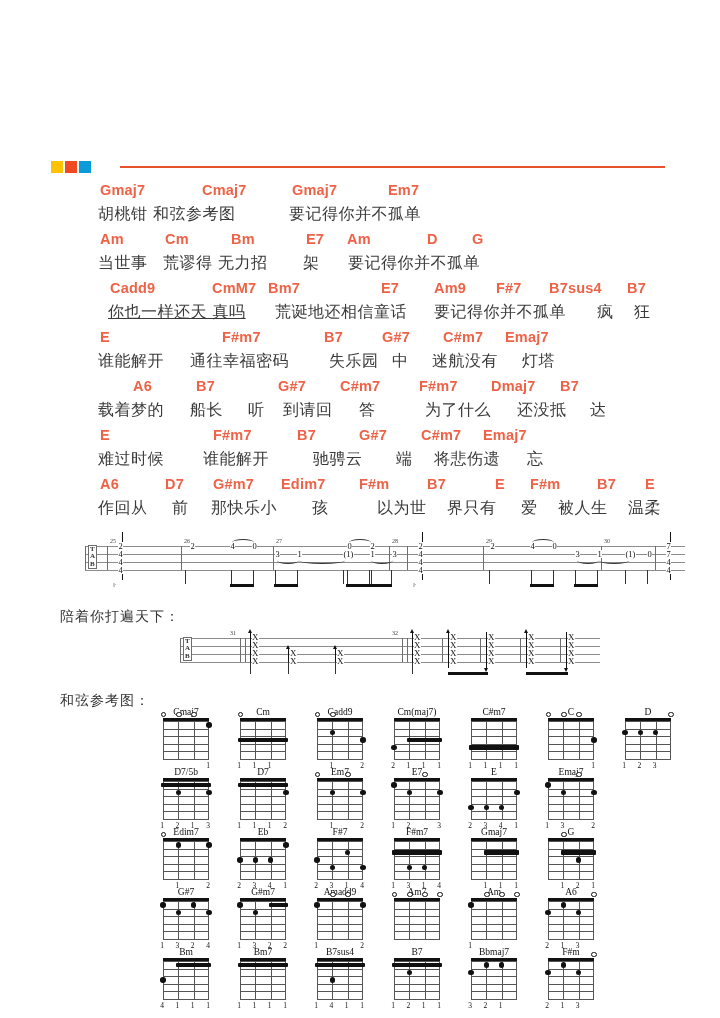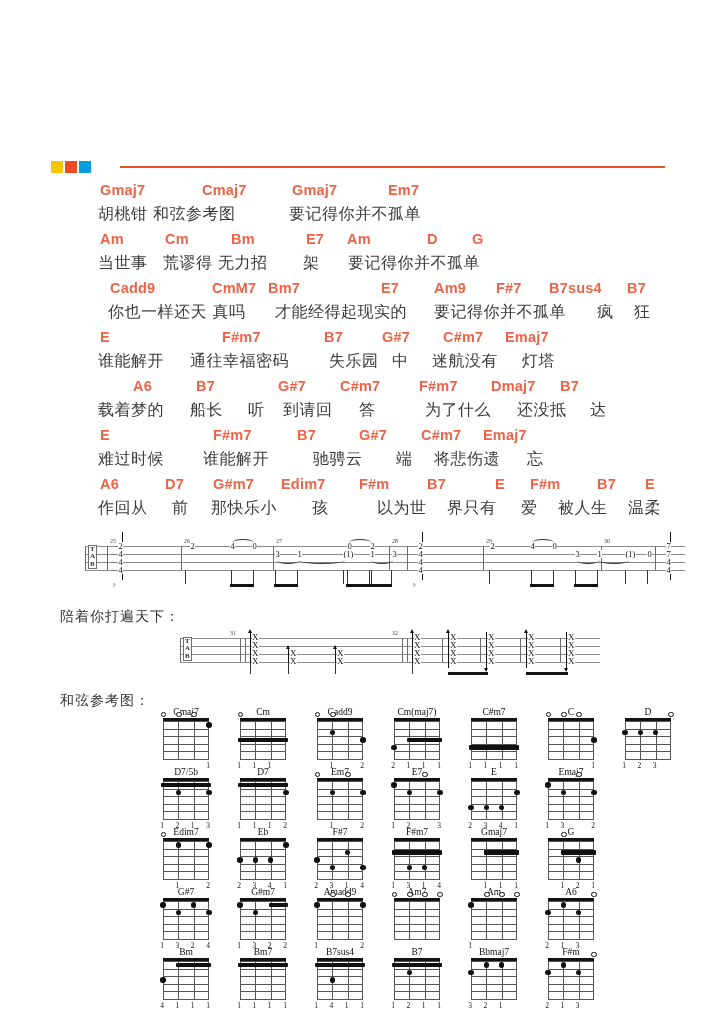--- a/index.html
+++ b/index.html
@@ -287,21 +287,21 @@
     <div class="stanza">
       <div class="chord-line"><span class="chord" style="left: 100px;">Gmaj7</span><span class="chord" style="left: 202px;">Cmaj7</span><span class="chord" style="left: 292px;">Gmaj7</span><span class="chord" style="left: 388px;">Em7</span></div>
       <div class="lyric-line"><span class="lyric" style="left: 98px;">胡桃钳 和弦参考图</span><span class="lyric" style="left: 289px;">要记得你并不孤单</span></div>
     </div>
     <div class="stanza">
       <div class="chord-line"><span class="chord" style="left: 100px;">Am</span><span class="chord" style="left: 165px;">Cm</span><span class="chord" style="left: 231px;">Bm</span><span class="chord" style="left: 306px;">E7</span><span class="chord" style="left: 347px;">Am</span><span class="chord" style="left: 427px;">D</span><span class="chord" style="left: 472px;">G</span></div>
       <div class="lyric-line"><span class="lyric" style="left: 98px;">当世事</span><span class="lyric" style="left: 163px;">荒谬得 无力招</span><span class="lyric" style="left: 303px;">架</span><span class="lyric" style="left: 348px;">要记得你并不孤单</span></div>
     </div>
     <div class="stanza">
       <div class="chord-line"><span class="chord" style="left: 110px;">Cadd9</span><span class="chord" style="left: 212px;">CmM7</span><span class="chord" style="left: 268px;">Bm7</span><span class="chord" style="left: 381px;">E7</span><span class="chord" style="left: 434px;">Am9</span><span class="chord" style="left: 496px;">F#7</span><span class="chord" style="left: 549px;">B7sus4</span><span class="chord" style="left: 627px;">B7</span></div>
-      <div class="lyric-line"><span class="lyric" style="left: 108px;">你也一样还天 真吗</span><span class="lyric" style="left: 275px;">才能经得起现实的</span><span class="lyric" style="left: 434px;">要记得你并不孤单</span><span class="lyric" style="left: 597px;">疯</span><span class="lyric" style="left: 634px;">狂</span></div>
+      <div class="lyric-line"><span class="lyric" style="left: 108px; text-decoration: underline;">你也一样还天 真吗</span><span class="lyric" style="left: 275px;">荒诞地还相信童话</span><span class="lyric" style="left: 434px;">要记得你并不孤单</span><span class="lyric" style="left: 597px;">疯</span><span class="lyric" style="left: 634px;">狂</span></div>
     </div>
     <div class="stanza">
       <div class="chord-line"><span class="chord" style="left: 100px;">E</span><span class="chord" style="left: 222px;">F#m7</span><span class="chord" style="left: 324px;">B7</span><span class="chord" style="left: 382px;">G#7</span><span class="chord" style="left: 443px;">C#m7</span><span class="chord" style="left: 505px;">Emaj7</span></div>
       <div class="lyric-line"><span class="lyric" style="left: 98px;">谁能解开</span><span class="lyric" style="left: 190px;">通往幸福密码</span><span class="lyric" style="left: 329px;">失乐园</span><span class="lyric" style="left: 392px;">中</span><span class="lyric" style="left: 432px;">迷航没有</span><span class="lyric" style="left: 522px;">灯塔</span></div>
     </div>
     <div class="stanza">
       <div class="chord-line"><span class="chord" style="left: 133px;">A6</span><span class="chord" style="left: 196px;">B7</span><span class="chord" style="left: 278px;">G#7</span><span class="chord" style="left: 340px;">C#m7</span><span class="chord" style="left: 419px;">F#m7</span><span class="chord" style="left: 491px;">Dmaj7</span><span class="chord" style="left: 560px;">B7</span></div>
       <div class="lyric-line"><span class="lyric" style="left: 98px;">载着梦的</span><span class="lyric" style="left: 190px;">船长</span><span class="lyric" style="left: 248px;">听</span><span class="lyric" style="left: 283px;">到请回</span><span class="lyric" style="left: 359px;">答</span><span class="lyric" style="left: 425px;">为了什么</span><span class="lyric" style="left: 517px;">还没抵</span><span class="lyric" style="left: 590px;">达</span></div>
     </div>
     <div class="stanza">

